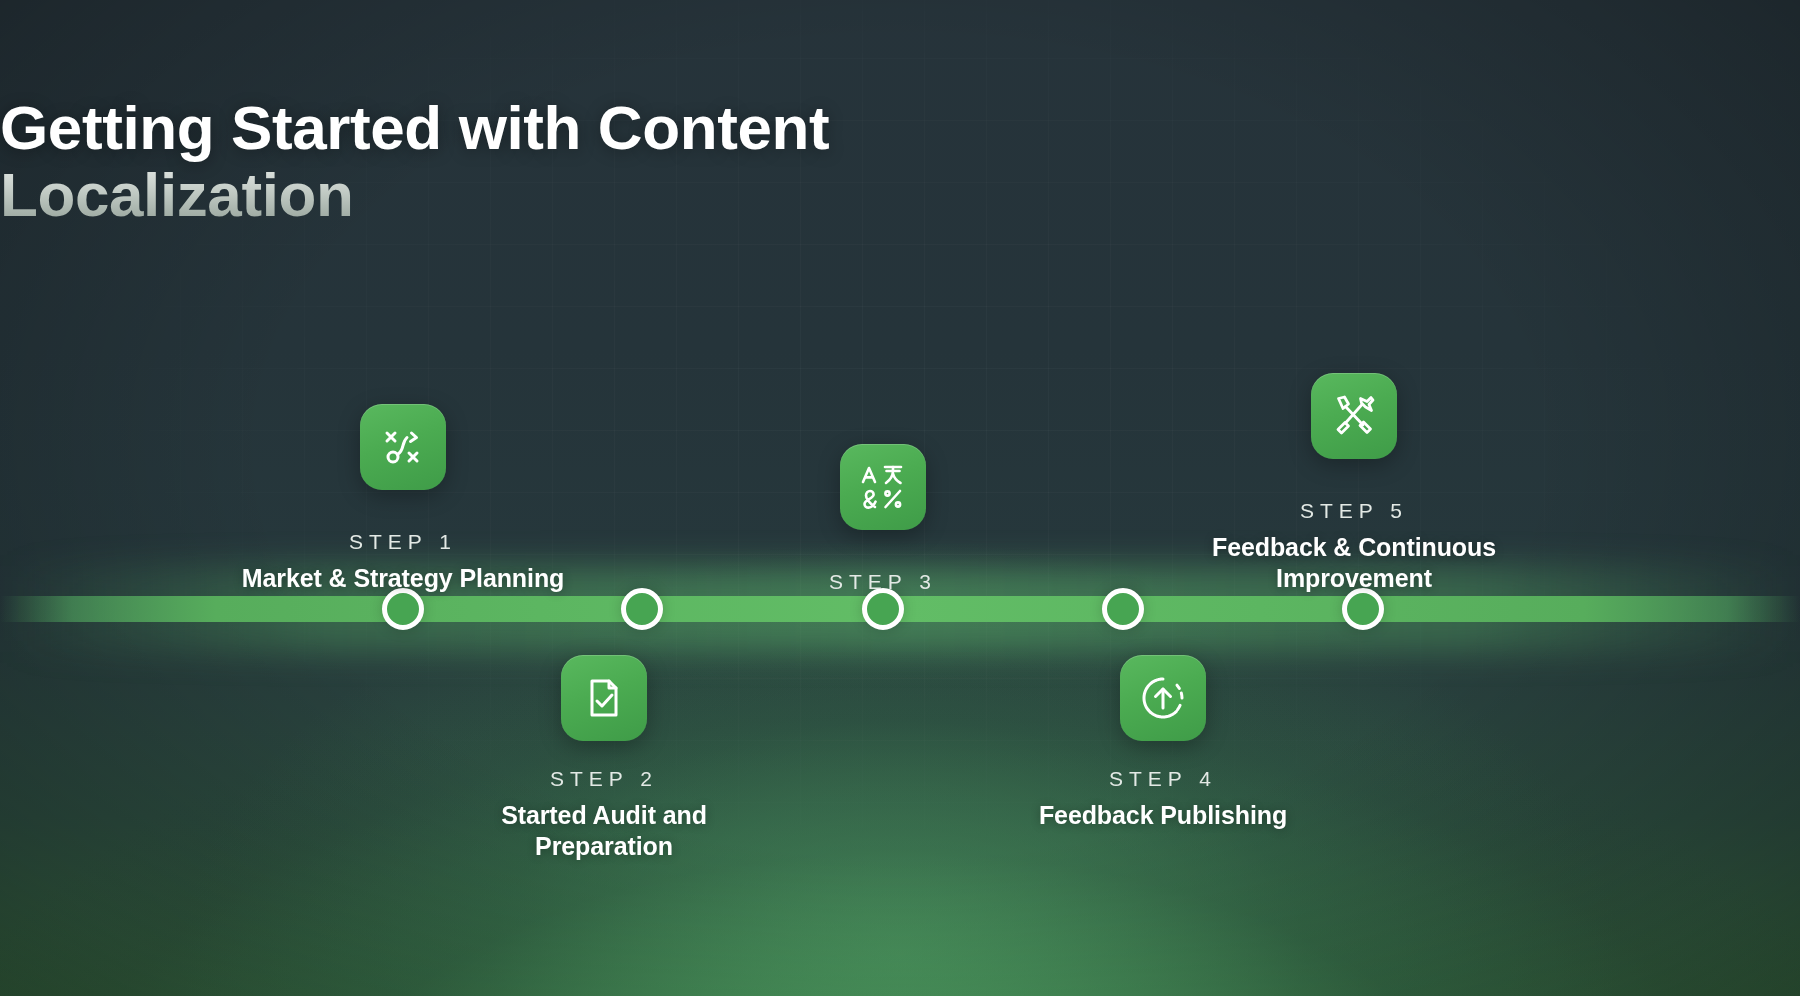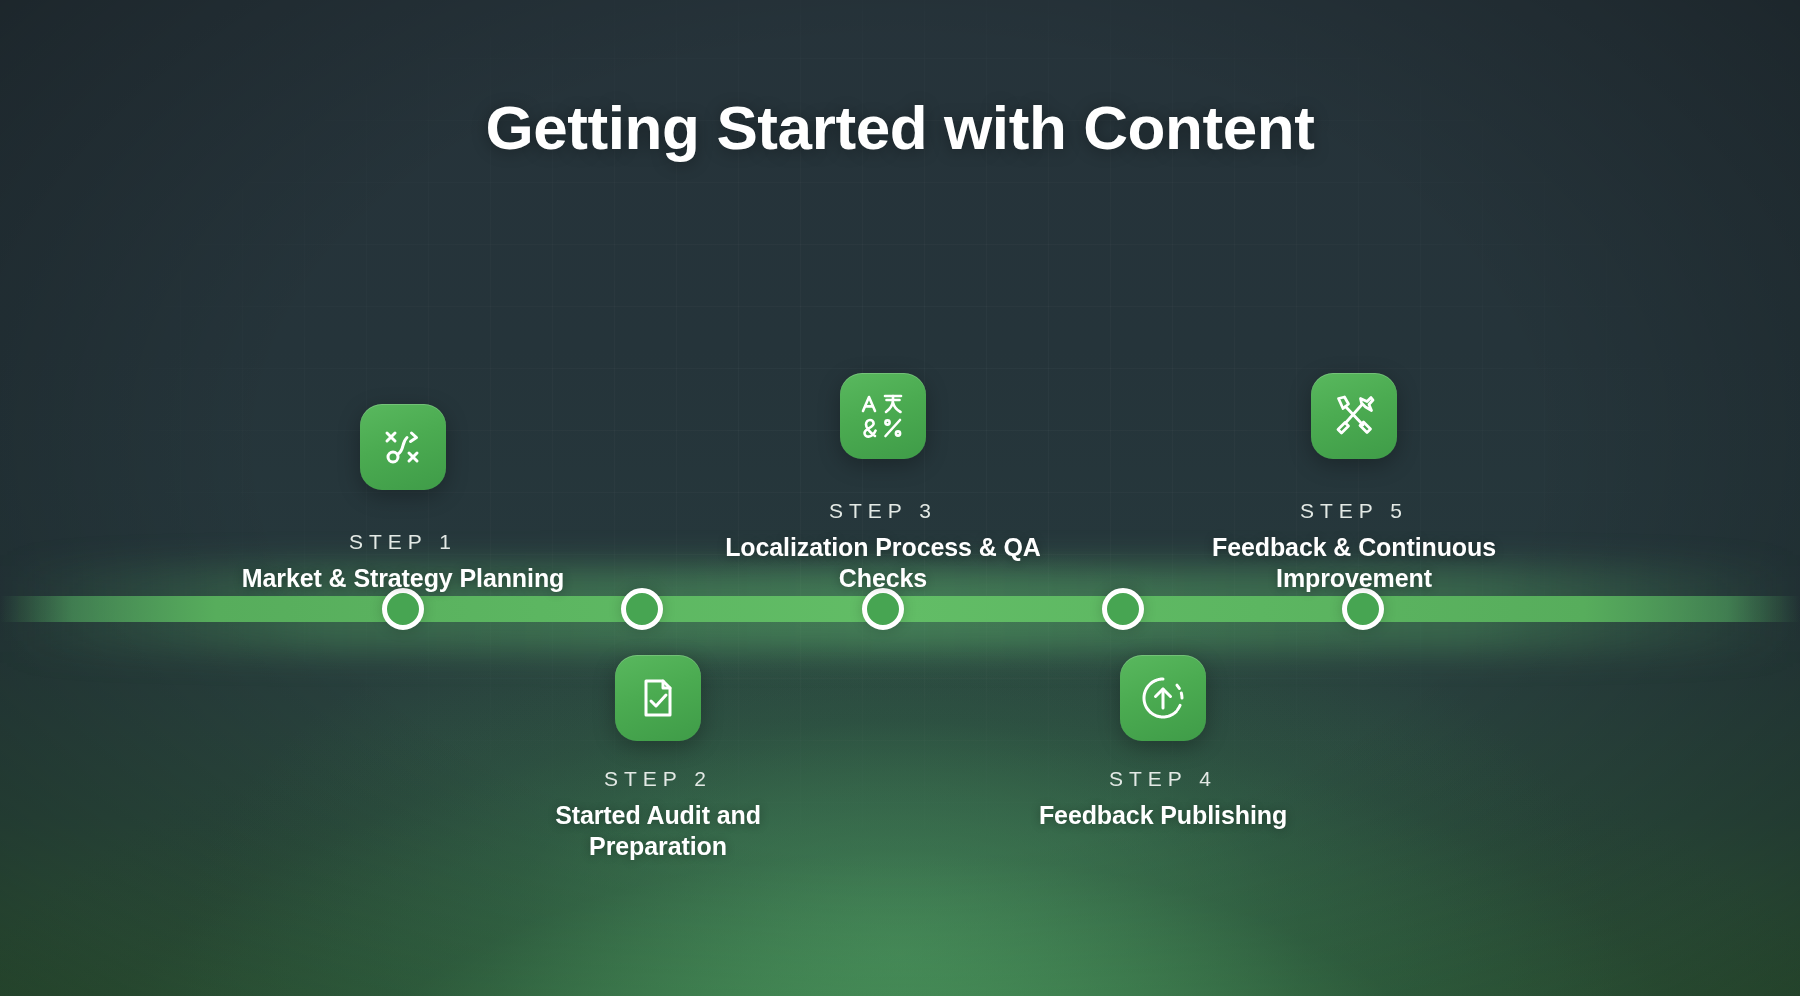--- a/index.html
+++ b/index.html
@@ -46,21 +46,20 @@
     background: radial-gradient(ellipse 1400px 900px at 50% 45%, rgba(0,0,0,0) 45%, rgba(0,0,0,0.22) 78%, rgba(0,0,0,0.42) 100%);
     pointer-events: none;
   }
 
   
   #title-block {
     position: absolute;
     top: 95px;
     left: 0;
     width: 1800px;
-    text-align: center;
     z-index: 6;
   }
   .title-line-1 {
     font-size: 62px;
     font-weight: 700;
     letter-spacing: -0.4px;
     color: #ffffff;
     line-height: 1.05;
     text-shadow: 0 2px 16px rgba(0,0,0,0.35);
   }
@@ -167,20 +166,21 @@
 </style>
 </head>
 <body>
 
 <div id="canvas">
 
   <div id="grid"></div>
 
   <div id="title-block">
     <div class="title-line-1">Getting Started with Content</div>
+    <div class="title-line-2">Localization</div>
   </div>
 
   <div id="timeline-glow"></div>
   <div id="timeline-line"></div>
 
   <div class="marker" style="left:403px"></div>
   <div class="marker" style="left:642px"></div>
   <div class="marker" style="left:883px"></div>
   <div class="marker" style="left:1123px"></div>
   <div class="marker" style="left:1363px"></div>
@@ -194,21 +194,21 @@
           <circle cx="14" cy="34" r="5"></circle>
           <path d="M18.5 31.5 C26 27 22 20 28 14.5"></path>
           <path d="M32.5 10 L37.5 14.5 L31.5 18.5"></path>
         </svg>
       </span>
     </div>
     <div class="step-eyebrow">STEP 1</div>
     <div class="step-title">Market &amp; Strategy Planning</div>
   </div>
 
-  <div class="step below" style="left:658px">
+  <div class="step below" style="left:604px">
     <div class="icon-tile">
       <span>
         <svg width="46" height="46" viewBox="0 0 46 46" fill="none" stroke="#ffffff" stroke-width="3" stroke-linecap="round" stroke-linejoin="round">
           <path d="M11 6 H28 L35 13 V40 H11 Z"></path>
           <path d="M28 6 V13 H35"></path>
           <path d="M16 26 L21 31 L31 20"></path>
         </svg>
       </span>
     </div>
     <div class="step-eyebrow">STEP 2</div>
@@ -231,21 +231,20 @@
 
           <path d="M17 45 C17 45 8 38.5 8 33.5 C8 30.6 10 29 12 29 C14 29 15.6 30.4 15.6 32.4 C15.6 36.6 6.5 37.6 6.5 42 C6.5 44.3 8.4 45.6 10.6 45.6 C14 45.6 16.2 42.8 17.6 39.6"></path>
 
           <path d="M42 29 L27.5 45"></path>
           <circle cx="29.5" cy="31.5" r="2.1"></circle>
           <circle cx="40" cy="42.5" r="2.1"></circle>
         </svg>
       </span>
     </div>
     <div class="step-eyebrow">STEP 3</div>
-    <div class="step-title">Localization Process &amp; QA Checks</div>
   </div>
 
   <div class="step below" style="left:1163px">
     <div class="icon-tile">
       <span>
         <svg width="48" height="48" viewBox="0 0 48 48" fill="none" stroke="#ffffff" stroke-width="3" stroke-linecap="round" stroke-linejoin="round">
           <path d="M24 5 A19 19 0 1 0 24 43 A19 19 0 0 0 37.4 37.4" stroke-dasharray="1 0"></path>
           <path d="M38.6 35.6 A19 19 0 0 0 41.6 30" stroke-dasharray="5 5"></path>
           <path d="M43 24 A19 19 0 0 0 38 11.2" stroke-dasharray="5 5"></path>
           <path d="M24 34 V15"></path>

